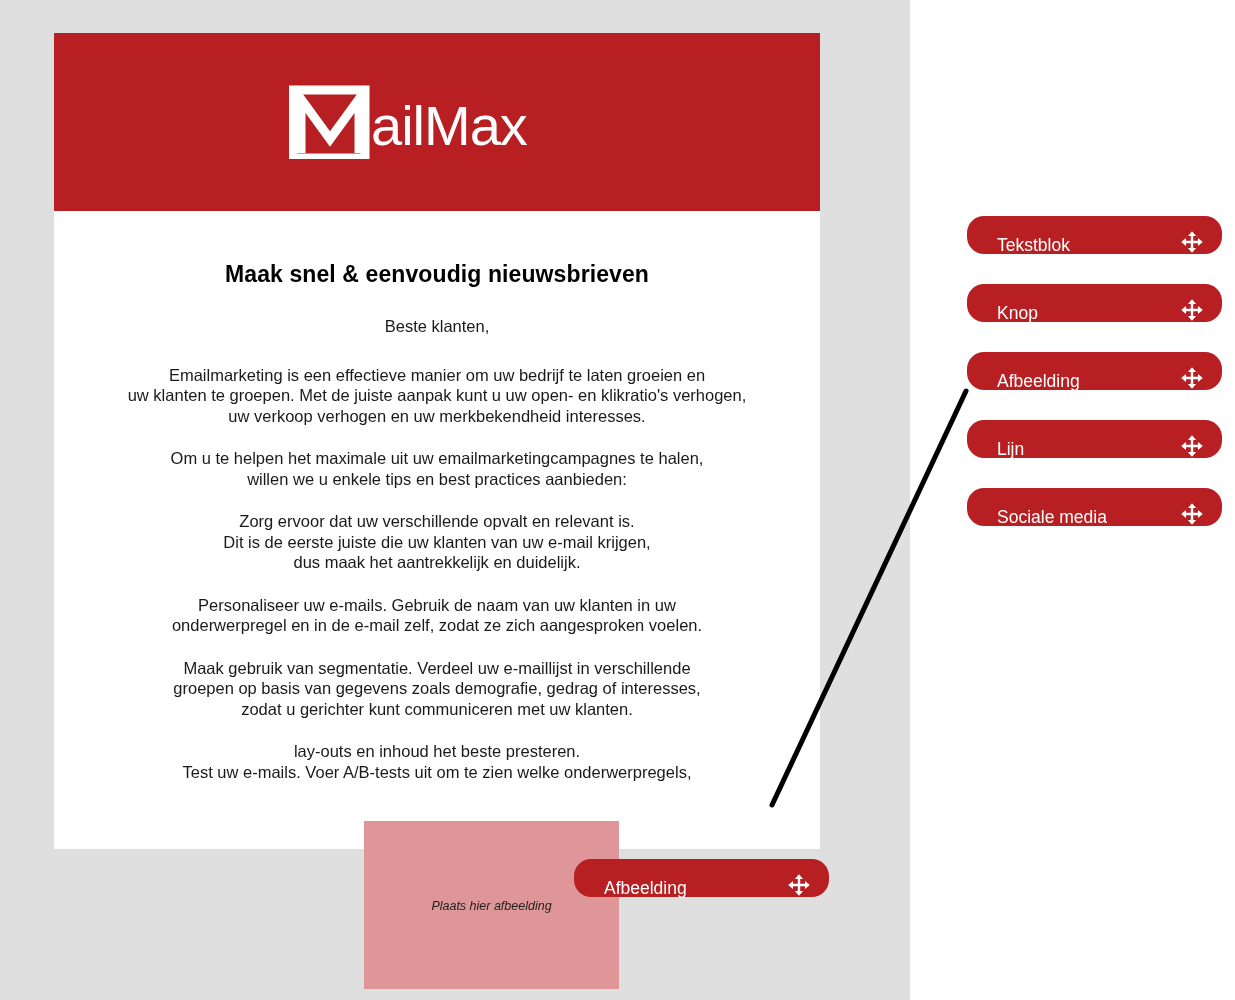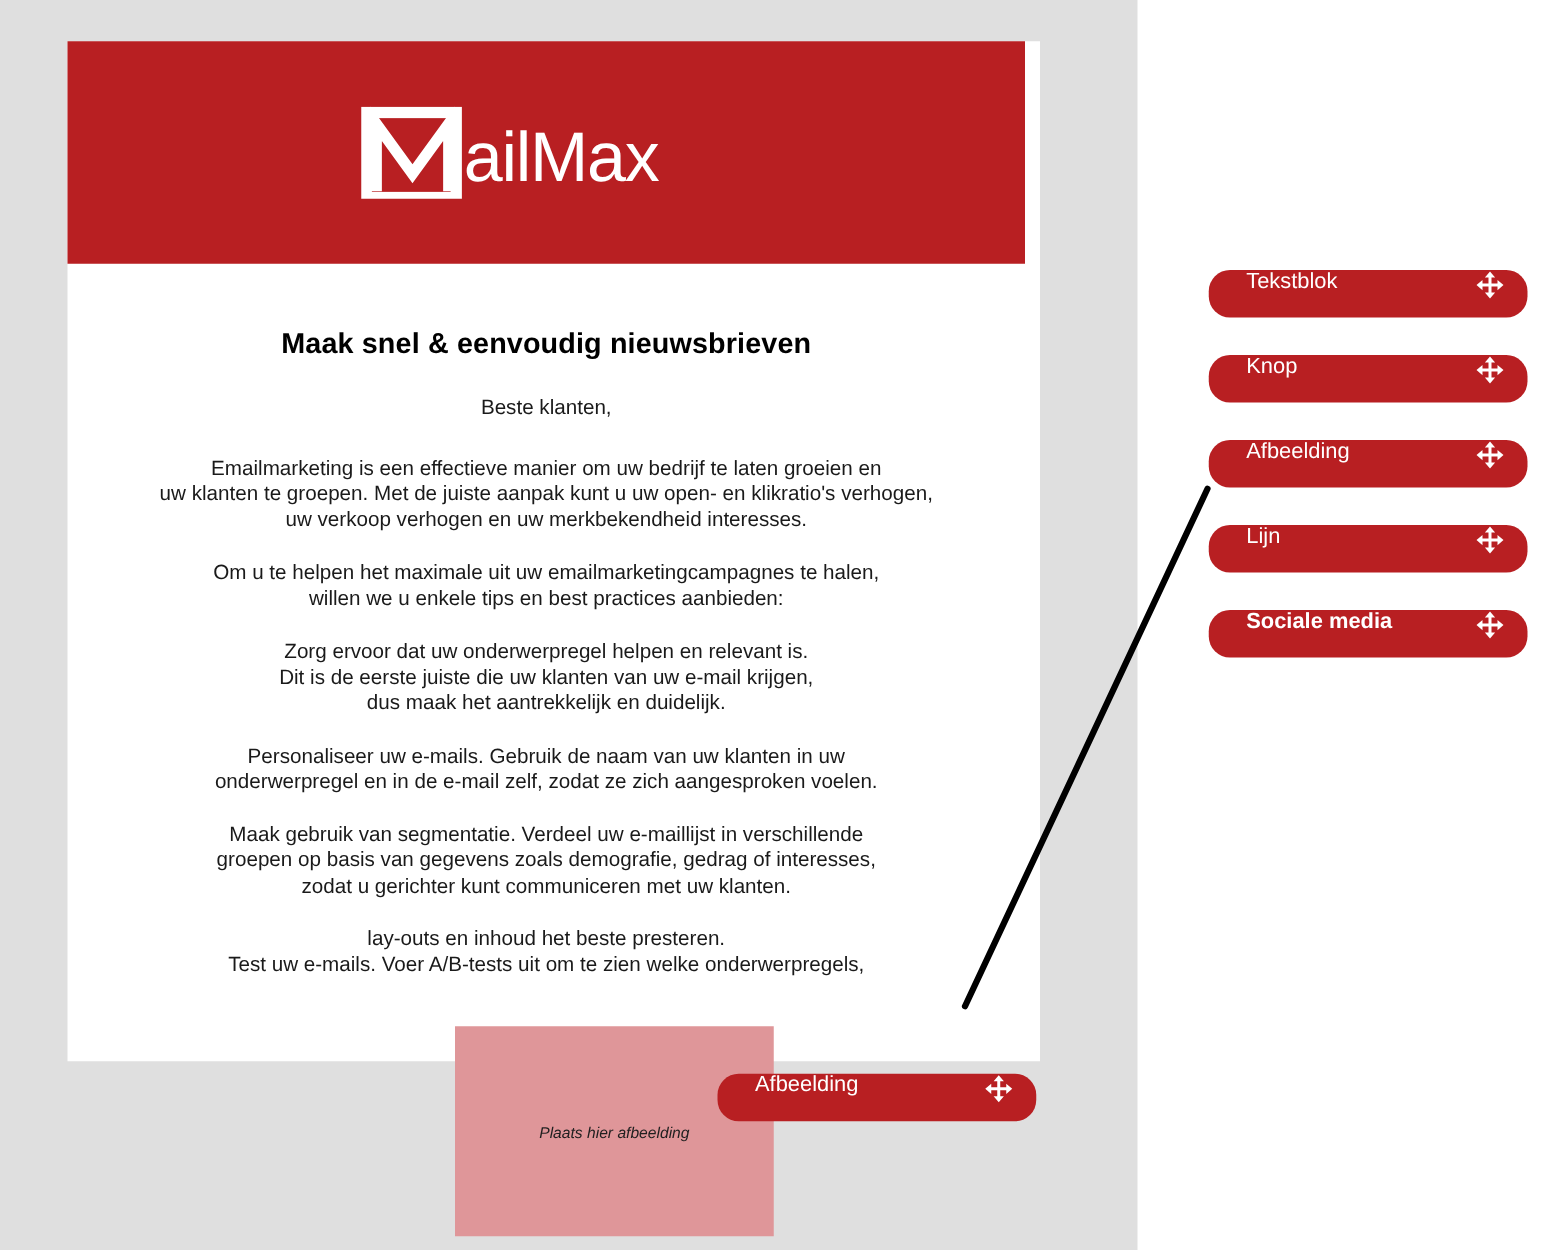--- a/index.html
+++ b/index.html
@@ -33,21 +33,20 @@
   }
 
   
   #email-canvas {
     position: absolute;
     left: 54px;
     top: 33px;
     width: 766px;
     height: 816px;
     background: #ffffff;
-    padding-left: 12px;
   }
 
   
   #email-header {
     position: absolute;
     left: 0; top: 0;
     width: 766px;
     height: 178px;
     background: #b81f22;
   }
@@ -110,21 +109,21 @@
     font-size: 12.5px;
     color: #1f1f1f;
     font-style: italic;
   }
 
   
   .palette-block {
     background: #b81f22;
     color: #ffffff;
     display: flex;
-    align-items: flex-start;
+    align-items: flex-end;
     justify-content: space-between;
     box-sizing: border-box;
     padding: 0 18px 0 30px;
     cursor: move;
     user-select: none;
     border-radius: 17px;
   }
   .palette-block .block-label {
     font-size: 17.5px;
     line-height: 1;
@@ -154,21 +153,20 @@
     top: 216px;
     width: 255px;
   }
   #palette-panel .palette-block {
     width: 255px;
     height: 38px;
     margin-bottom: 30px;
   }
   #palette-panel .palette-block:last-child {
     margin-bottom: 0;
-    font-weight: bold;
   }
 
   
   #drag-connector {
     position: absolute;
     left: 0; top: 0;
     width: 1235px;
     height: 1000px;
     pointer-events: none;
   }
@@ -204,21 +202,21 @@
       <div class="para-gap-lg"></div>
       <p class="body-para">Emailmarketing is een effectieve manier om uw bedrijf te laten groeien en</p>
       <p class="body-para">uw klanten te groepen. Met de juiste aanpak kunt u uw open- en klikratio's verhogen,</p>
       <p class="body-para">uw verkoop verhogen en uw merkbekendheid interesses.</p>
 
       <div class="para-gap-md"></div>
       <p class="body-para">Om u te helpen het maximale uit uw emailmarketingcampagnes te halen,</p>
       <p class="body-para">willen we u enkele tips en best practices aanbieden:</p>
 
       <div class="para-gap-md"></div>
-      <p class="body-para">Zorg ervoor dat uw onderwerpregel helpen en relevant is.</p>
+      <p class="body-para">Zorg ervoor dat uw verschillende opvalt en relevant is.</p>
       <p class="body-para">Dit is de eerste juiste die uw klanten van uw e-mail krijgen,</p>
       <p class="body-para">dus maak het aantrekkelijk en duidelijk.</p>
 
       <div class="para-gap-md"></div>
       <p class="body-para">Personaliseer uw e-mails. Gebruik de naam van uw klanten in uw</p>
       <p class="body-para">onderwerpregel en in de e-mail zelf, zodat ze zich aangesproken voelen.</p>
 
       <div class="para-gap-md"></div>
       <p class="body-para">Maak gebruik van segmentatie. Verdeel uw e-maillijst in verschillende</p>
       <p class="body-para">groepen op basis van gegevens zoals demografie, gedrag of interesses,</p>

